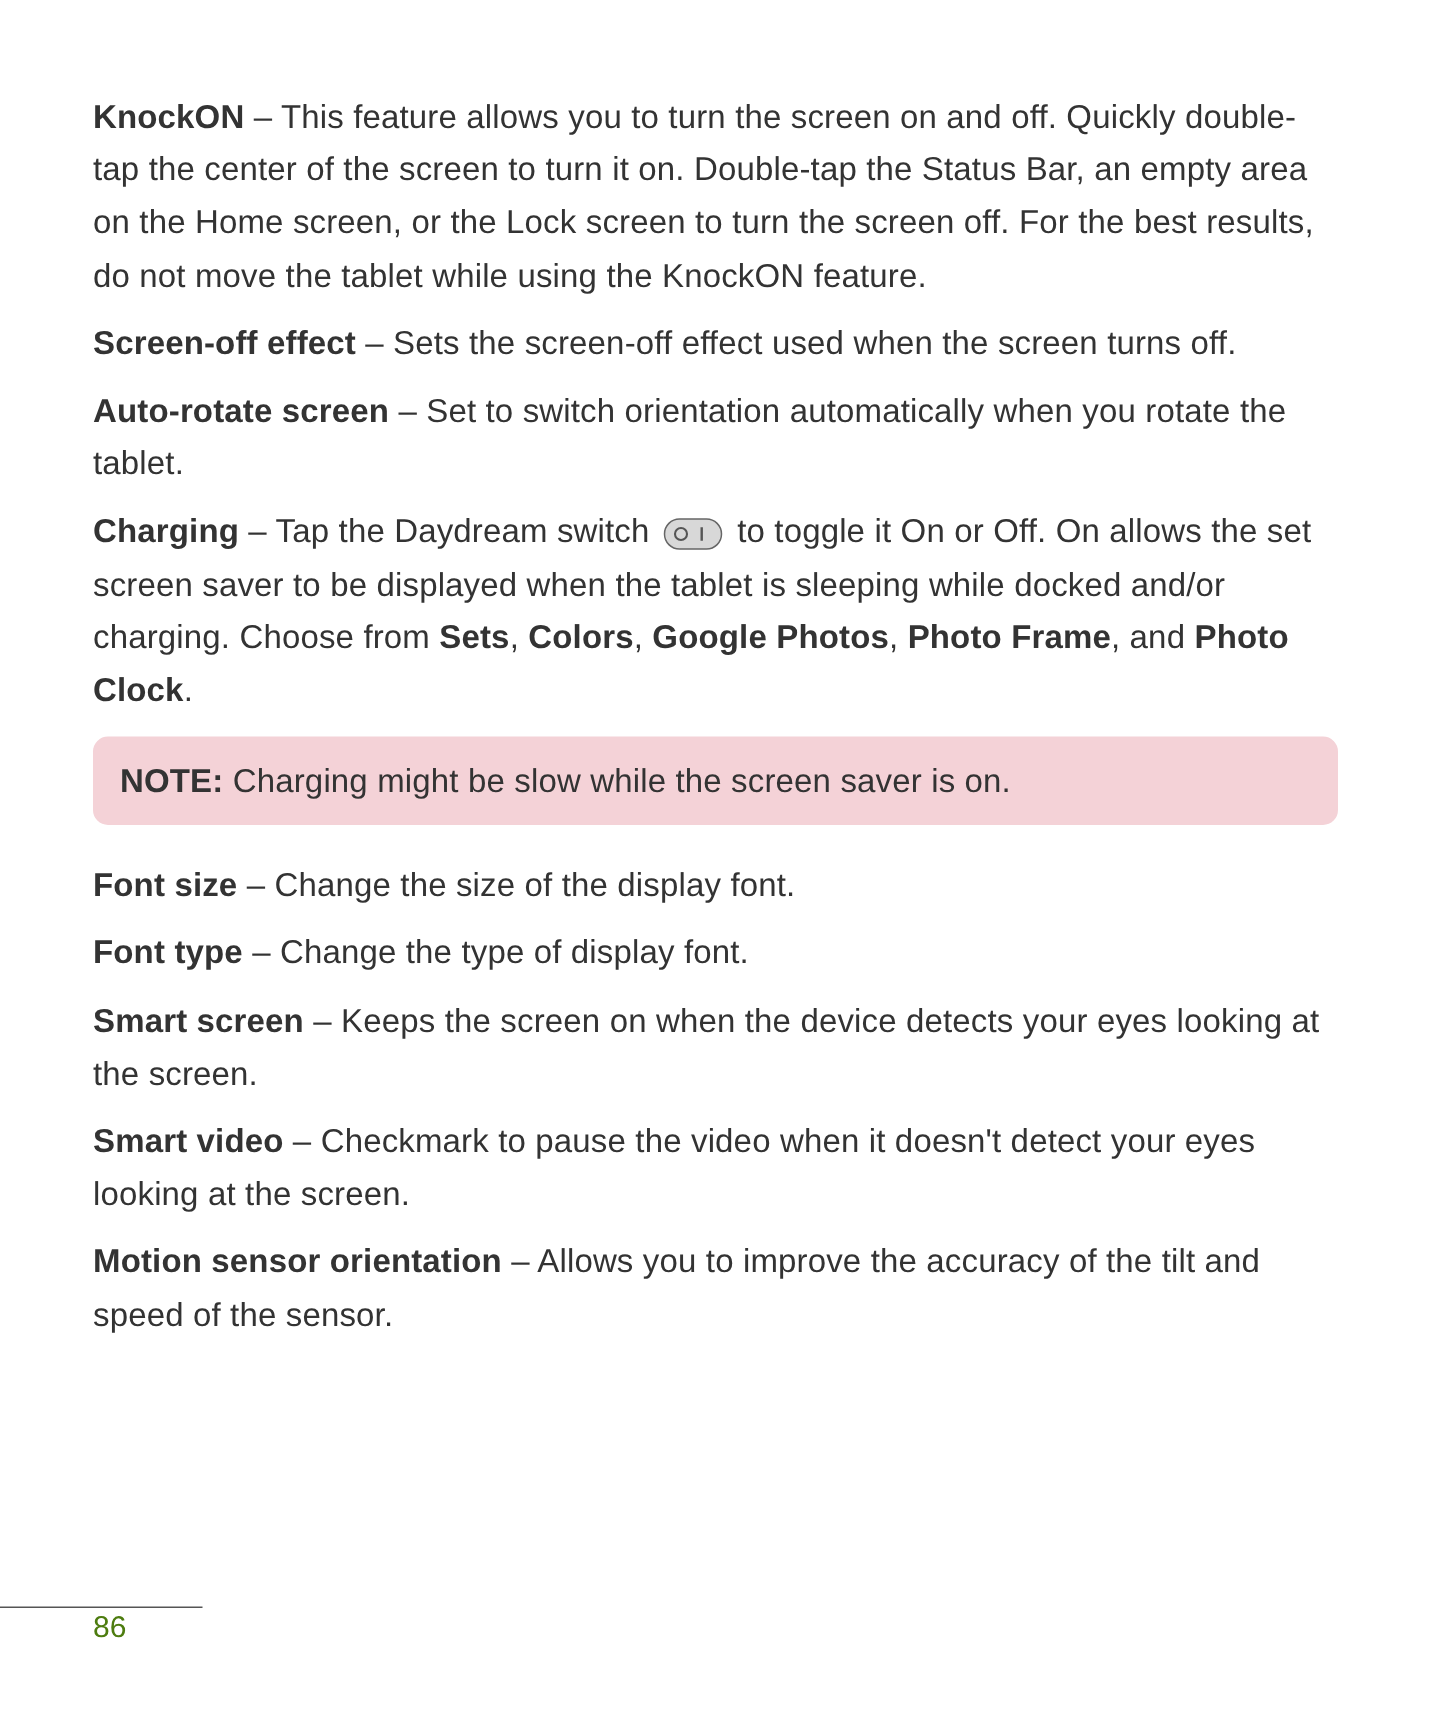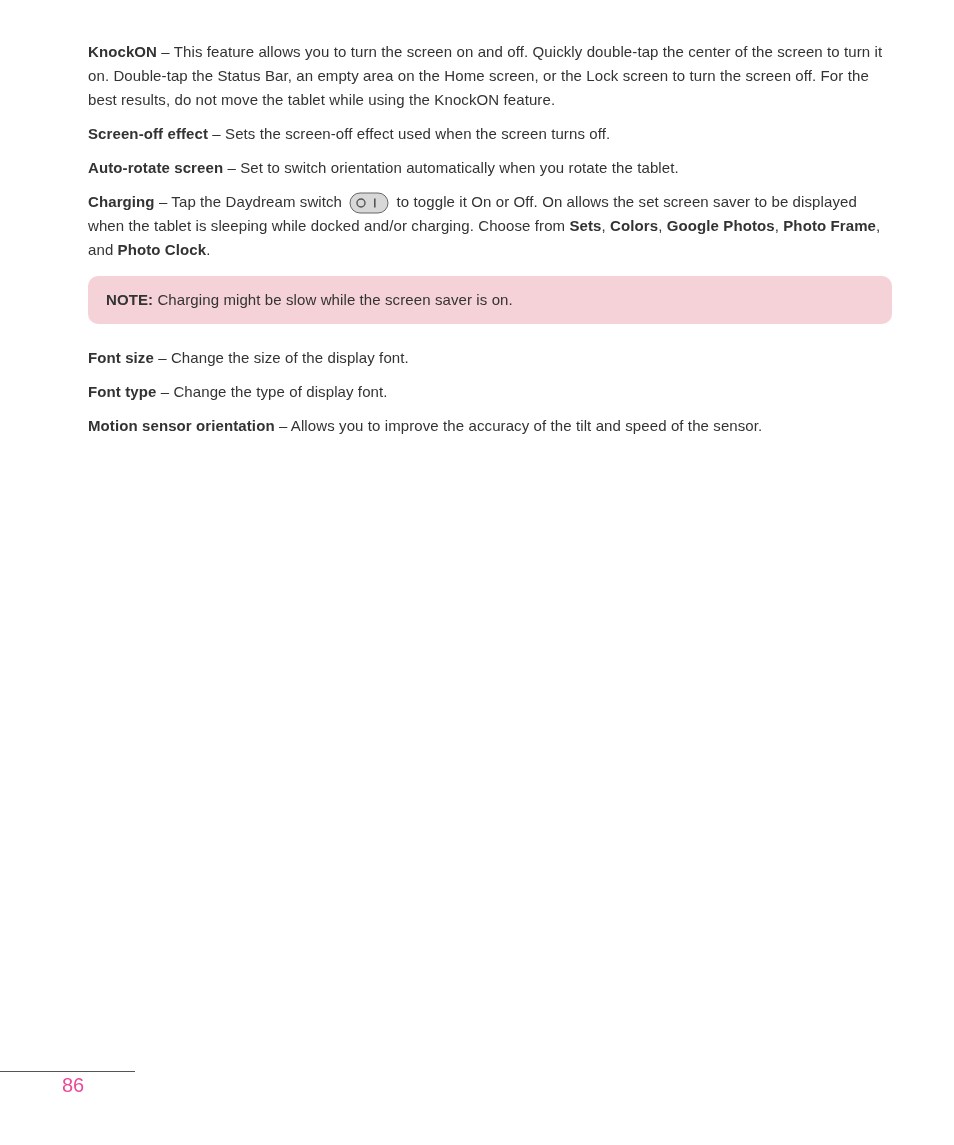--- a/index.html
+++ b/index.html
@@ -6,25 +6,24 @@
     margin: 0;
     padding: 0;
     background: #fff;
     font-family: "Helvetica Neue", Helvetica, Arial, sans-serif;
     width: 954px;
     height: 1145px;
     position: relative;
     color: #333;
   }
   .page {
-    padding: 40px 62px 0 62px;
-    font-size: 15px;
+    padding: 60px 62px 0 62px;
+    font-size: 22px;
     line-height: 1.6;
     letter-spacing: 0.1px;
-    margin-left: 26px;
   }
   p {
     margin: 0 0 10px 0;
     font-weight: 300;
   }
   strong, b {
     font-weight: 700;
   }
   .note-box {
     background: #f4d2d7;
@@ -48,21 +47,21 @@
   }
   .footer-line {
     display: block;
     height: 1px;
     background: #555;
     width: 135px;
     margin-bottom: 2px;
   }
   .page-num {
     font-size: 20px;
-    color: #ec4899;
+    color: #4d7c0f;
     padding-left: 62px;
     font-weight: 400;
   }
 </style>
 </head>
 <body>
 
 <div class="page">
 
   <p>
@@ -90,21 +89,27 @@
   </div>
 
   <p>
     <b>Font size</b><span> – Change the size of the display font.</span>
   </p>
 
   <p>
     <b>Font type</b><span> – Change the type of display font.</span>
   </p>
 
+  <p>
+    <b>Smart screen</b><span> – Keeps the screen on when the device detects your eyes looking at the screen.</span>
+  </p>
 
+  <p>
+    <b>Smart video</b><span> – Checkmark to pause the video when it doesn't detect your eyes looking at the screen.</span>
+  </p>
 
 
   <p>
     <b>Motion sensor orientation</b><span> – Allows you to improve the accuracy of the tilt and speed of the sensor.</span>
   </p>
 
 </div>
 
 <div class="footer">
   <span class="footer-line"></span>

